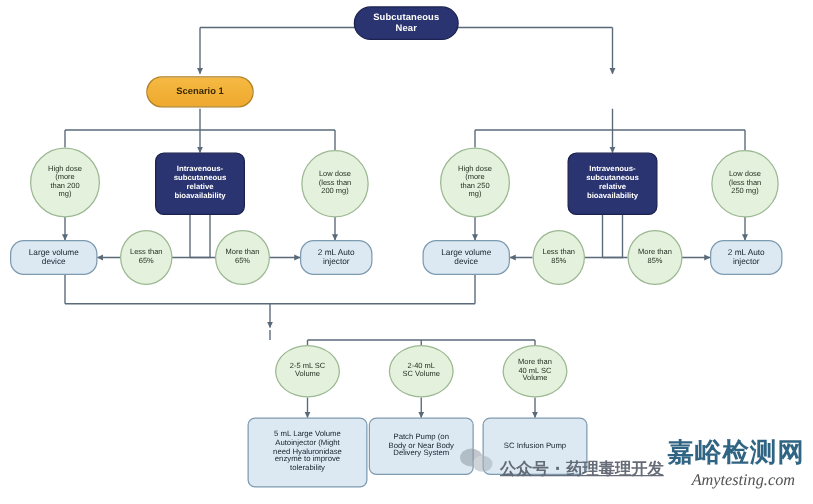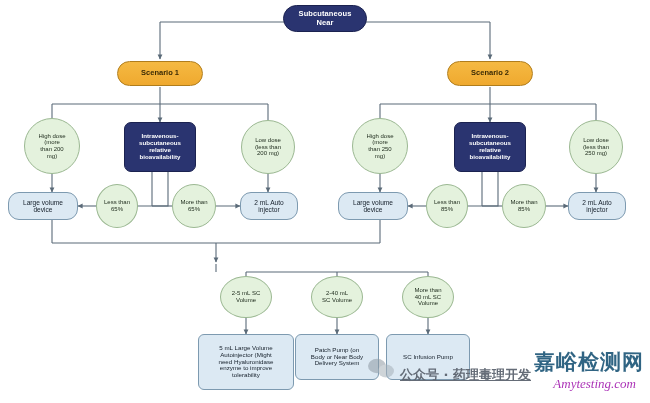--- a/index.html
+++ b/index.html
@@ -78,21 +78,21 @@
   #wm-brand{
     right:6px;top:348px;
     font-size:21px;font-weight:bold;
     color:#0c4a6e;opacity:.85;
     letter-spacing:1px;
     font-family:"DejaVu Sans", sans-serif;
   }
   #wm-site{
     right:14px;top:376px;
     font-size:13px;font-style:italic;
-    color:#a21caf;opacity:.9;
+    color:#404040;opacity:.9;
     font-family:"Liberation Serif", serif;
   }
   #wm-cn{
     left:400px;top:366px;
     font-size:13px;font-weight:bold;
     color:#5d6570;opacity:.95;
     font-family:"DejaVu Sans", sans-serif;
     text-decoration:underline;
   }
   #wm-chat{
@@ -168,21 +168,20 @@
       <path d="M246,318 L246,334" marker-end="url(#ar)"></path>
       <path d="M337,318 L337,334" marker-end="url(#ar)"></path>
       <path d="M428,318 L428,334" marker-end="url(#ar)"></path>
     </g>
   </svg>
 
   <div class="node root" style="left:283px;top:5px;width:84px;height:27px;">Subcutaneous
 Near</div>
 
   <div class="node scenario" style="left:117px;top:61px;width:86px;height:25px;">Scenario 1</div>
-  <div class="node scenario" style="left:447px;top:61px;width:86px;height:25px;">Scenario 2</div>
 
   <div class="node circ" style="left:24px;top:118px;width:56px;height:56px;">High dose
 (more
 than 200
 mg)</div>
 
   <div class="node navy" style="left:124px;top:122px;width:72px;height:50px;">Intravenous-
 subcutaneous
 relative
 bioavailability</div>

